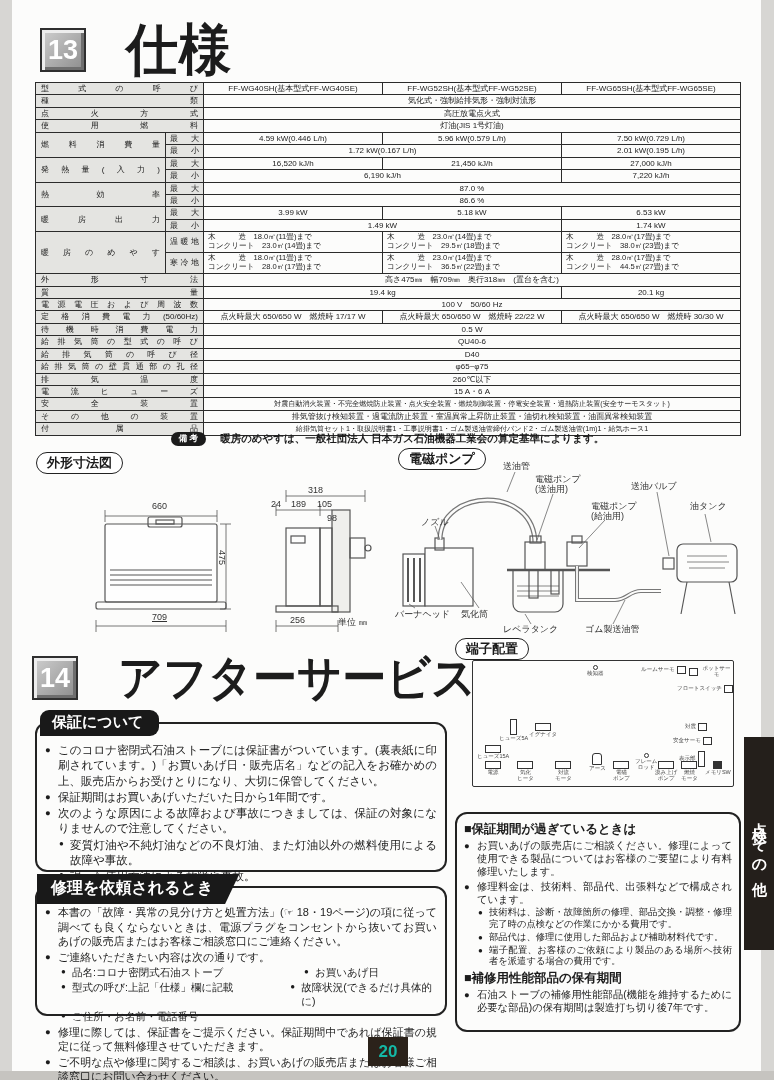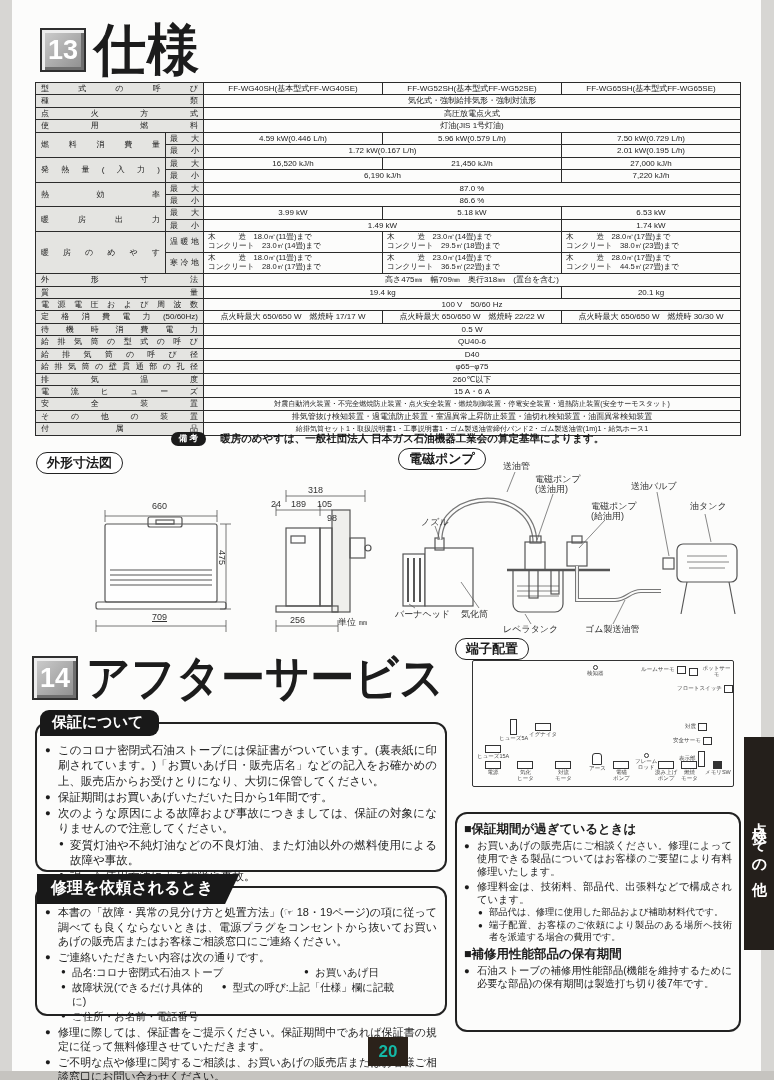--- a/index.html
+++ b/index.html
@@ -4,21 +4,21 @@
 <style>
   html,body{margin:0;padding:0;}
   body{width:774px;height:1080px;position:relative;overflow:hidden;background:#fcfcfb;
        font-family:"Liberation Sans","DejaVu Sans",sans-serif;color:#1c1c1c;}
   .edge{position:absolute;background:#d7d6d3;}
   #edge-l{left:0;top:0;width:12px;height:1080px;}
   #edge-r{right:0;top:0;width:13px;height:1080px;}
   #edge-b{left:0;bottom:0;width:774px;height:9px;background:#c6c4c0;}
 
   
-  .sec-head{position:absolute;display:flex;align-items:center;}
+  .sec-head{position:absolute;display:flex;align-items:center;gap:32px;}
   .badge3d{width:42px;height:40px;background:linear-gradient(135deg,#cfcfcf,#8d8d8d);
     border:2px solid #2f2f2f;box-shadow:inset 3px 3px 0 #ededed,inset -3px -3px 0 #6e6e6e;
     color:#fff;font-weight:bold;font-size:27px;display:flex;align-items:center;justify-content:center;}
   .sec-title{font-weight:900;letter-spacing:1px;margin-left:8px;line-height:1;transform:scaleY(1.08);}
   #sec13 .sec-title{font-size:52px;}
   #sec14 .sec-title{font-size:44px;letter-spacing:0;}
 
   
   #spec-table{position:absolute;left:35px;top:82px;width:705px;border-collapse:collapse;table-layout:fixed;}
   #spec-table th,#spec-table td{border:1px solid #2b2b2b;font-size:8px;line-height:1.18;
@@ -472,38 +472,39 @@
   <div class="blist" id="repair-list-a">
       <div class="b1">本書の「故障・異常の見分け方と処置方法」(☞ 18・19ページ)の項に従って調べても良くならないときは、電源プラグをコンセントから抜いてお買いあげの販売店またはお客様ご相談窓口にご連絡ください。</div>
       <div class="b1">ご連絡いただきたい内容は次の通りです。</div>
     </div>
   <div id="contact-rows">
       <div class="contact-row">
         <div class="b2 cl">品名:コロナ密閉式石油ストーブ</div>
         <div class="b2 cr">お買いあげ日</div>
       </div>
       <div class="contact-row">
+        <div class="b2 cl">型式の呼び:上記「仕様」欄に記載</div>
         <div class="b2 cr">故障状況(できるだけ具体的に)</div>
-        <div class="b2 cl">型式の呼び:上記「仕様」欄に記載</div>
       </div>
       <div class="contact-row">
         <div class="b2 cl">ご住所・お名前・電話番号</div>
       </div>
     </div>
   <div class="blist" id="repair-list-b">
       <div class="b1">修理に際しては、保証書をご提示ください。保証期間中であれば保証書の規定に従って無料修理させていただきます。</div>
       <div class="b1">ご不明な点や修理に関するご相談は、お買いあげの販売店またはお客様ご相談窓口にお問い合わせください。</div>
     </div>
 </div>
 
 <div class="round-box" id="right-box">
     <div class="rb-header">■保証期間が過ぎているときは</div>
     <div class="blist">
       <div class="b1">お買いあげの販売店にご相談ください。修理によって使用できる製品についてはお客様のご要望により有料修理いたします。</div>
       <div class="b1">修理料金は、技術料、部品代、出張料などで構成されています。</div>
+      <div class="b2">技術料は、診断・故障箇所の修理、部品交換・調整・修理完了時の点検などの作業にかかる費用です。</div>
       <div class="b2">部品代は、修理に使用した部品および補助材料代です。</div>
       <div class="b2">端子配置、お客様のご依頼により製品のある場所へ技術者を派遣する場合の費用です。</div>
     </div>
     <div class="rb-header">■補修用性能部品の保有期間</div>
     <div class="blist">
       <div class="b1">石油ストーブの補修用性能部品(機能を維持するために必要な部品)の保有期間は製造打ち切り後7年です。</div>
     </div>
   </div>
 
 <div id="side-tab">点検・その他</div>

